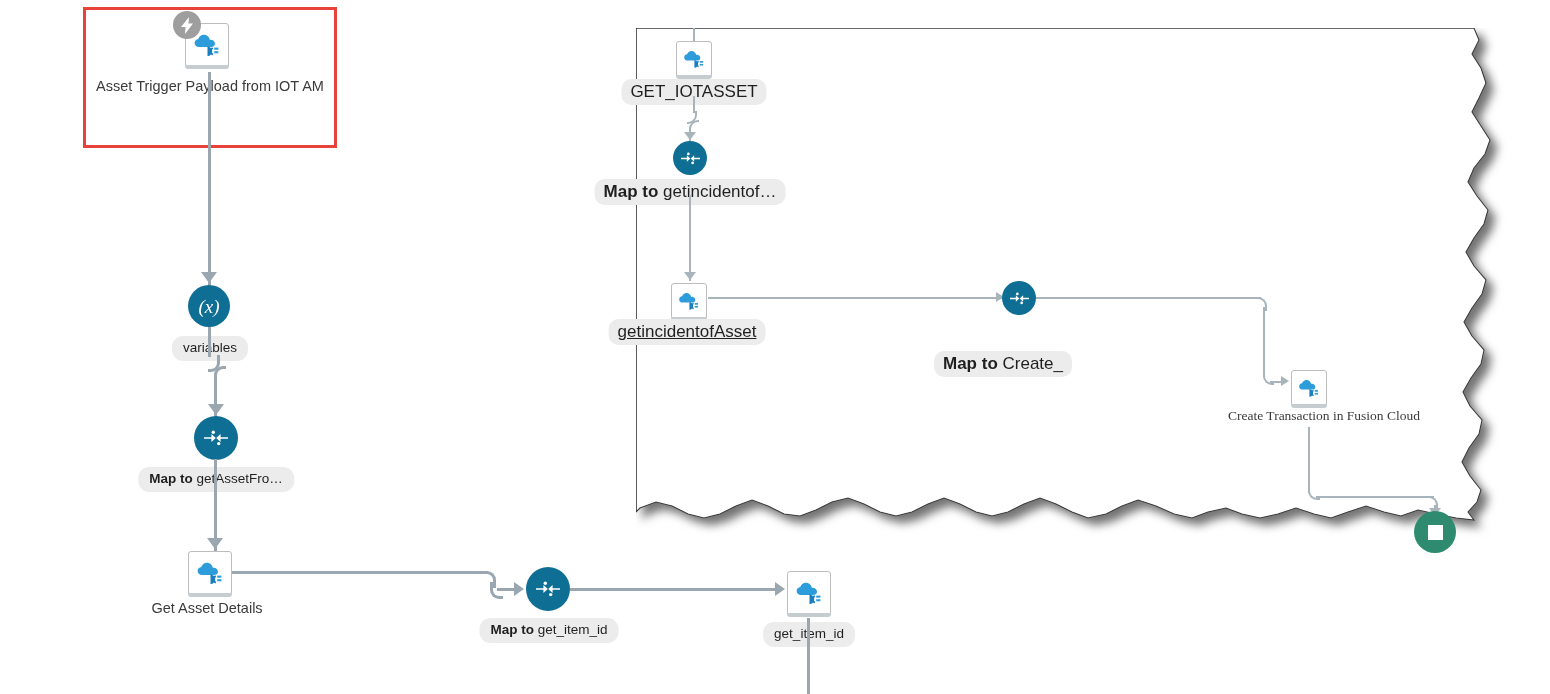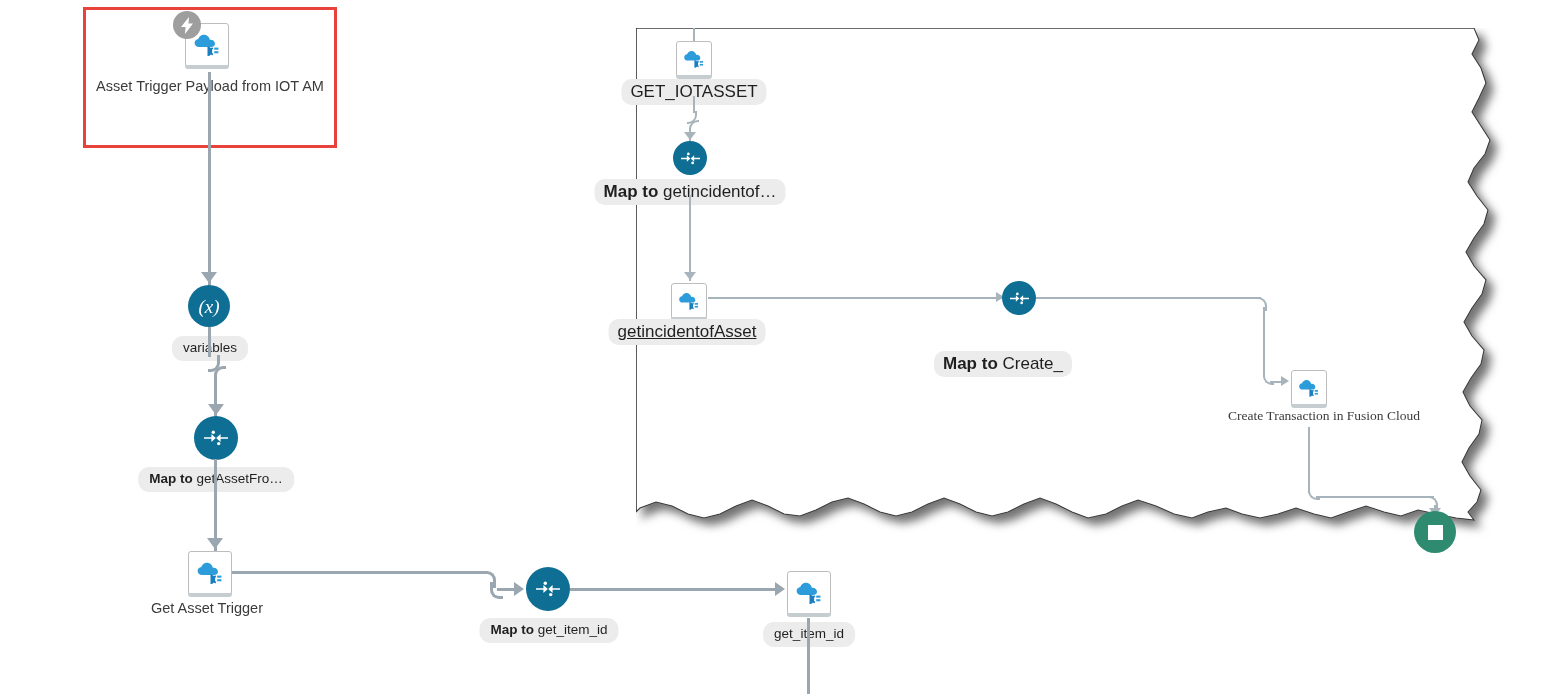--- a/index.html
+++ b/index.html
@@ -190,21 +190,21 @@
   <div class="node" style="left:188px;top:551px;">
     <div class="conn-box">
       <svg width="30" height="24" viewBox="0 0 30 24">
         <path d="M7 14c-2.6 0-4.4-1.8-4.4-4 0-2.1 1.6-3.8 3.7-4 .7-2.4 2.9-4.2 5.6-4.2 3 0 5.5 2.2 5.9 5 .3-.1.7-.1 1-.1 2.3 0 4.2 1.8 4.2 4s-1.9 3.3-4.2 3.3z" fill="#2d9cdb"></path>
         <path d="M15.5 13.5c1.2 0 2.6.5 3.4 1.6l1.4-.9 1 1.7-1.4.9c.2.5.3 1 .3 1.5s-.1 1-.3 1.5l1.4.9-1 1.7-1.4-.9c-.8 1.1-2.2 1.6-3.4 1.6z" fill="#1a7fc1"></path>
         <rect x="22.2" y="14.6" width="4.2" height="2.1" fill="#2d9cdb"></rect>
         <rect x="22.2" y="18.2" width="4.2" height="2.1" fill="#2d9cdb"></rect>
       </svg>
     </div>
   </div>
-  <div class="label plain center" style="left:207px;top:601px;">Get Asset Trigger</div>
+  <div class="label plain center" style="left:207px;top:601px;">Get Asset Details</div>
 
   <div class="edge hline" style="left:232px;top:571px;width:256px;"></div>
   <div class="elbow tr" style="left:483px;top:571px;width:10px;height:14px;"></div>
   <div class="elbow bl" style="left:490px;top:582px;width:10px;height:14px;"></div>
   <div class="edge hline" style="left:497px;top:588px;width:23px;"></div>
   <div class="arrow right" style="left:514px;top:582px;"></div>
 
   <div class="node" style="left:526px;top:567px;">
     <div class="circle m">
       <svg width="24" height="16" viewBox="0 0 24 16">

